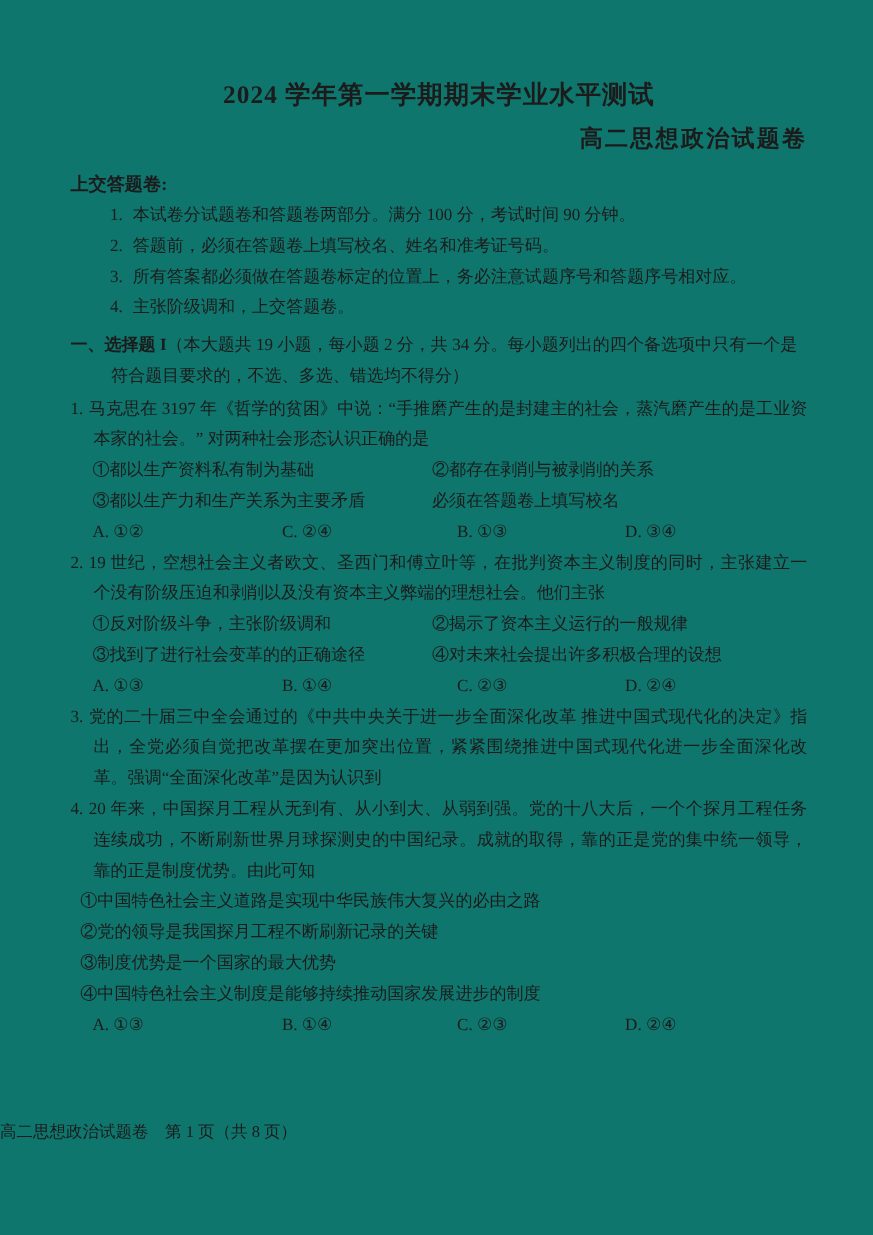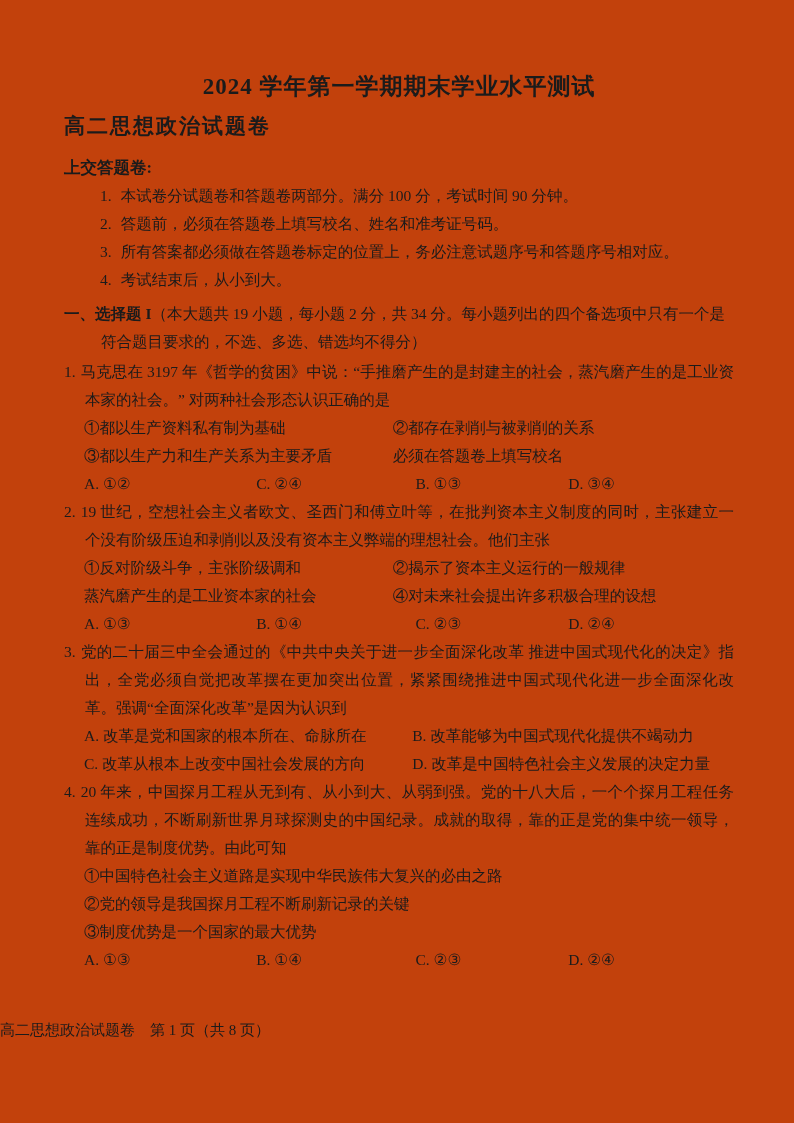--- a/index.html
+++ b/index.html
@@ -5,39 +5,39 @@
   html, body {
     margin: 0;
     padding: 0;
     background: #ffffff;
   }
   .page {
     position: relative;
     width: 794px;
     height: 1123px;
     box-sizing: border-box;
-    background: #c2410c;
+    background: #0f766e;
     color: #1b1b1b;
     font-family: "Liberation Serif", "DejaVu Serif", serif;
     font-size: 15.5px;
     line-height: 28px;
     padding: 72px 60px 0 64px;
     overflow: hidden;
   }
   .exam-title {
     margin: 0 0 10px 0;
     text-align: center;
     font-size: 23px;
     line-height: 30px;
     font-weight: bold;
     letter-spacing: 1px;
   }
   .exam-subtitle {
     margin: 0 0 14px 0;
-    text-align: left;
+    text-align: right;
     font-size: 21px;
     line-height: 28px;
     font-weight: bold;
     letter-spacing: 2px;
   }
   .notice-label {
     font-weight: bold;
     font-size: 16.5px;
     line-height: 28px;
   }
@@ -72,21 +72,21 @@
   }
   .qnum {
     margin-right: 5px;
   }
   .statements-two {
     margin-left: 20px;
     display: grid;
     grid-template-columns: 47.5% 52.5%;
   }
   .statements-one {
-    margin-left: 20px;
+    margin-left: 9px;
   }
   .statement {
     white-space: nowrap;
   }
   .choices-four {
     margin-left: 20px;
     display: grid;
     grid-template-columns: 26.5% 24.5% 23.5% 25.5%;
   }
   .choices-two {
@@ -112,21 +112,21 @@
 <div class="page">
 
   <h1 class="exam-title">2024 学年第一学期期末学业水平测试</h1>
   <h2 class="exam-subtitle">高二思想政治试题卷</h2>
 
   <div class="notice">
     <div class="notice-label">上交答题卷:</div>
     <p class="notice-item"><span class="notice-num">1.</span><span>本试卷分试题卷和答题卷两部分。满分 100 分，考试时间 90 分钟。</span></p>
     <p class="notice-item"><span class="notice-num">2.</span><span>答题前，必须在答题卷上填写校名、姓名和准考证号码。</span></p>
     <p class="notice-item"><span class="notice-num">3.</span><span>所有答案都必须做在答题卷标定的位置上，务必注意试题序号和答题序号相对应。</span></p>
-    <p class="notice-item"><span class="notice-num">4.</span><span>考试结束后，从小到大。</span></p>
+    <p class="notice-item"><span class="notice-num">4.</span><span>主张阶级调和，上交答题卷。</span></p>
   </div>
 
   <div class="section-heading">
     <p><span class="section-label">一、选择题 I</span><span>（本大题共 19 小题，每小题 2 分，共 34 分。每小题列出的四个备选项中只有一个是符合题目要求的，不选、多选、错选均不得分）</span></p>
   </div>
 
   <div class="question">
     <p class="stem"><span class="qnum">1.</span><span>马克思在 3197 年《哲学的贫困》中说：“手推磨产生的是封建主的社会，蒸汽磨产生的是工业资本家的社会。” 对两种社会形态认识正确的是</span></p>
     <div class="statements-two">
       <div class="statement">①都以生产资料私有制为基础</div>
@@ -140,47 +140,42 @@
       <div class="choice">B. ①③</div>
       <div class="choice">D. ③④</div>
     </div>
   </div>
 
   <div class="question">
     <p class="stem"><span class="qnum">2.</span><span>19 世纪，空想社会主义者欧文、圣西门和傅立叶等，在批判资本主义制度的同时，主张建立一个没有阶级压迫和剥削以及没有资本主义弊端的理想社会。他们主张</span></p>
     <div class="statements-two">
       <div class="statement">①反对阶级斗争，主张阶级调和</div>
       <div class="statement">②揭示了资本主义运行的一般规律</div>
-      <div class="statement">蒸汽磨产生的是工业资本家的社会</div>
+      <div class="statement">③找到了进行社会变革的的正确途径</div>
       <div class="statement">④对未来社会提出许多积极合理的设想</div>
     </div>
     <div class="choices-four">
       <div class="choice">A. ①③</div>
       <div class="choice">B. ①④</div>
       <div class="choice">C. ②③</div>
       <div class="choice">D. ②④</div>
     </div>
   </div>
 
   <div class="question">
     <p class="stem"><span class="qnum">3.</span><span>党的二十届三中全会通过的《中共中央关于进一步全面深化改革 推进中国式现代化的决定》指出，全党必须自觉把改革摆在更加突出位置，紧紧围绕推进中国式现代化进一步全面深化改革。强调“全面深化改革”是因为认识到</span></p>
-    <div class="choices-two">
-      <div class="choice">A. 改革是党和国家的根本所在、命脉所在</div>
-      <div class="choice">B. 改革能够为中国式现代化提供不竭动力</div>
-      <div class="choice">C. 改革从根本上改变中国社会发展的方向</div>
-      <div class="choice">D. 改革是中国特色社会主义发展的决定力量</div>
-    </div>
   </div>
 
   <div class="question">
     <p class="stem"><span class="qnum">4.</span><span>20 年来，中国探月工程从无到有、从小到大、从弱到强。党的十八大后，一个个探月工程任务连续成功，不断刷新世界月球探测史的中国纪录。成就的取得，靠的正是党的集中统一领导，靠的正是制度优势。由此可知</span></p>
     <div class="statements-one">
       <div class="statement">①中国特色社会主义道路是实现中华民族伟大复兴的必由之路</div>
       <div class="statement">②党的领导是我国探月工程不断刷新记录的关键</div>
       <div class="statement">③制度优势是一个国家的最大优势</div>
+      <div class="statement">④中国特色社会主义制度是能够持续推动国家发展进步的制度</div>
     </div>
     <div class="choices-four">
       <div class="choice">A. ①③</div>
       <div class="choice">B. ①④</div>
       <div class="choice">C. ②③</div>
       <div class="choice">D. ②④</div>
     </div>
   </div>
 
   <div class="page-footer">高二思想政治试题卷　第 1 页（共 8 页）</div>

